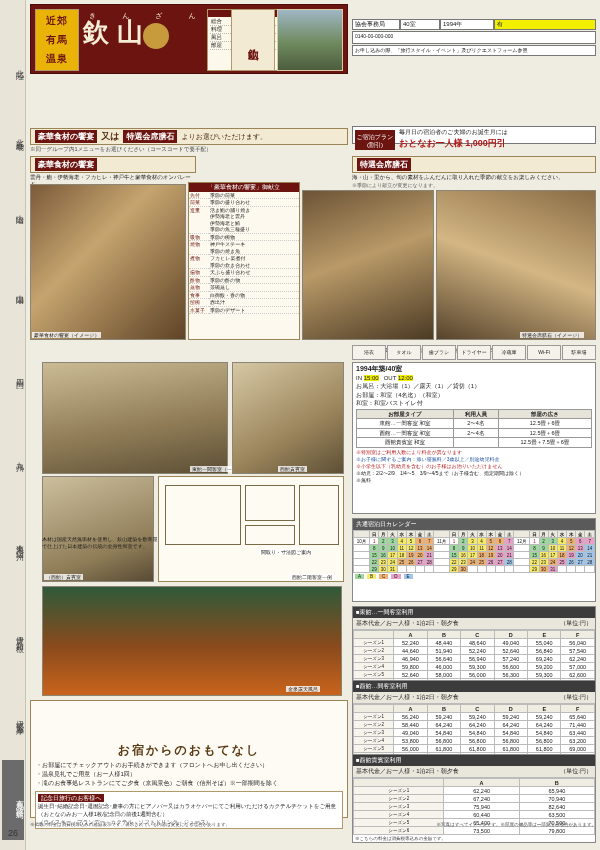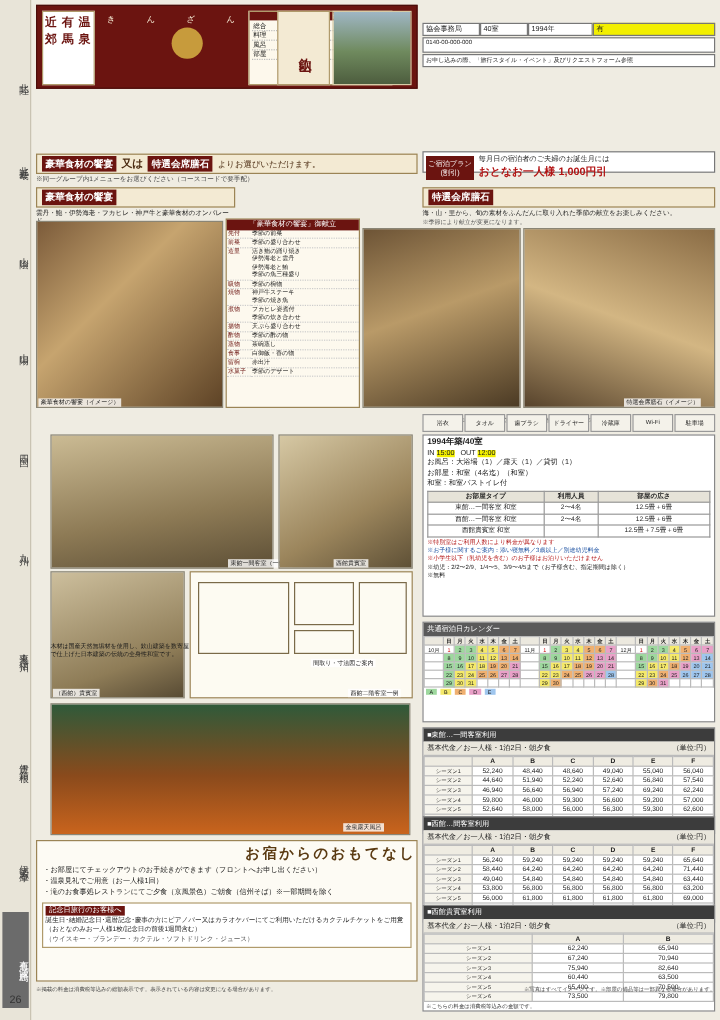--- a/index.html
+++ b/index.html
@@ -41,22 +41,22 @@
   .codebar2 .c { border:1px solid #777; background:#fff; display:flex; align-items:center; padding:0 2px; }
   .codebar2 .hl { background:#f2ef00; }
 
   
   .header {
     position:absolute; left:30px; top:4px; width:318px; height:70px;
     background:#6b1410; border:1px solid #4a0d0a;
   }
   .hdr-badge {
     position:absolute; left:4px; top:4px; width:44px; height:62px;
-    background:#ffffff; border:1px solid #b09a6b; text-align:center;
-    display:flex; flex-direction:row; justify-content:space-around; padding:2px 0;
+    background:#eab308; border:1px solid #b09a6b; text-align:center;
+    display:flex; flex-direction:column; justify-content:space-around; padding:2px 0;
   }
   .hdr-badge div { font-size:10px; font-weight:bold; color:#6b1410; letter-spacing:1px;}
   .hdr-name {
     position:absolute; left:52px; top:10px; color:#f6edd6;
     font-size:26px; font-weight:bold; letter-spacing:8px;
     font-family:"Liberation Serif", serif;
   }
   .hdr-ruby { position:absolute; left:58px; top:6px; color:#f6edd6; font-size:7px; letter-spacing:26px;}
   .hdr-mon {
     position:absolute; left:112px; top:18px; width:26px; height:26px;
@@ -144,21 +144,21 @@
   .ratebox .hd { background:#3c3c3c; color:#fff; font-size:6px; padding:1px 3px;}
   .ratebox .sub { background:#e9e6dc; font-size:6px; padding:1px 3px; border-bottom:1px solid #bbb;}
   .rt { width:100%; border-collapse:collapse; font-size:5.5px;}
   .rt th, .rt td { border:1px solid #bbb; text-align:center; padding:0 1px; height:8px;}
   .rt th { background:#efece2; }
   .rt td.lbl { background:#f6f4ec; font-size:4.5px; }
   .note { font-size:4.5px; padding:1px 2px; color:#333; }
 
   
   .omote { position:absolute; left:30px; top:700px; width:318px; height:118px; background:#fdfbf4; border:1px solid #9b8455;}
-  .omote .ttl { text-align:right; font-size:12px; font-weight:bold; color:#5a3a12; padding:2px 0; letter-spacing:2px;}
+  .omote .ttl { text-align:center; font-size:12px; font-weight:bold; color:#5a3a12; padding:2px 0; letter-spacing:2px;margin-top:39px;}
   .omote .body { font-size:6px; line-height:9px; padding:0 5px; }
   .omote .kinen { margin:3px 4px 0 4px; border:1px solid #b09a6b; background:#fff; font-size:5.5px; padding:2px; line-height:8px;}
   .omote .kinen .kh { background:#6b1410; color:#fff; display:inline-block; padding:0 3px; font-size:6px;}
 
   .footer { position:absolute; left:30px; top:822px; width:566px; font-size:4.5px; color:#444; line-height:6px;}
   .pagenum { position:absolute; left:8px; top:828px; font-size:9px; color:#333;}
   .redtxt { color:#b31414; }
   .bluetxt { color:#1a4fa0; }
 </style>
 </head>
@@ -193,20 +193,21 @@
     <span>お申し込みの際、「旅行スタイル・イベント」及びリクエストフォーム参照</span>
   </div>
 
   <div class="header">
     <div class="hdr-badge">
       <div>近郊</div>
       <div>有馬</div>
       <div>温泉</div>
     </div>
     <div class="hdr-ruby">きんざん</div>
+    <div class="hdr-name">欽山</div>
     <div class="hdr-mon"></div>
     <div class="survey">
       <div class="ttl">宿泊アンケート結果</div>
       <table>
         <tbody>
             <tr>
               <td>総合</td>
             <td class="v">97</td>
             <td>点</td>
             </tr>

